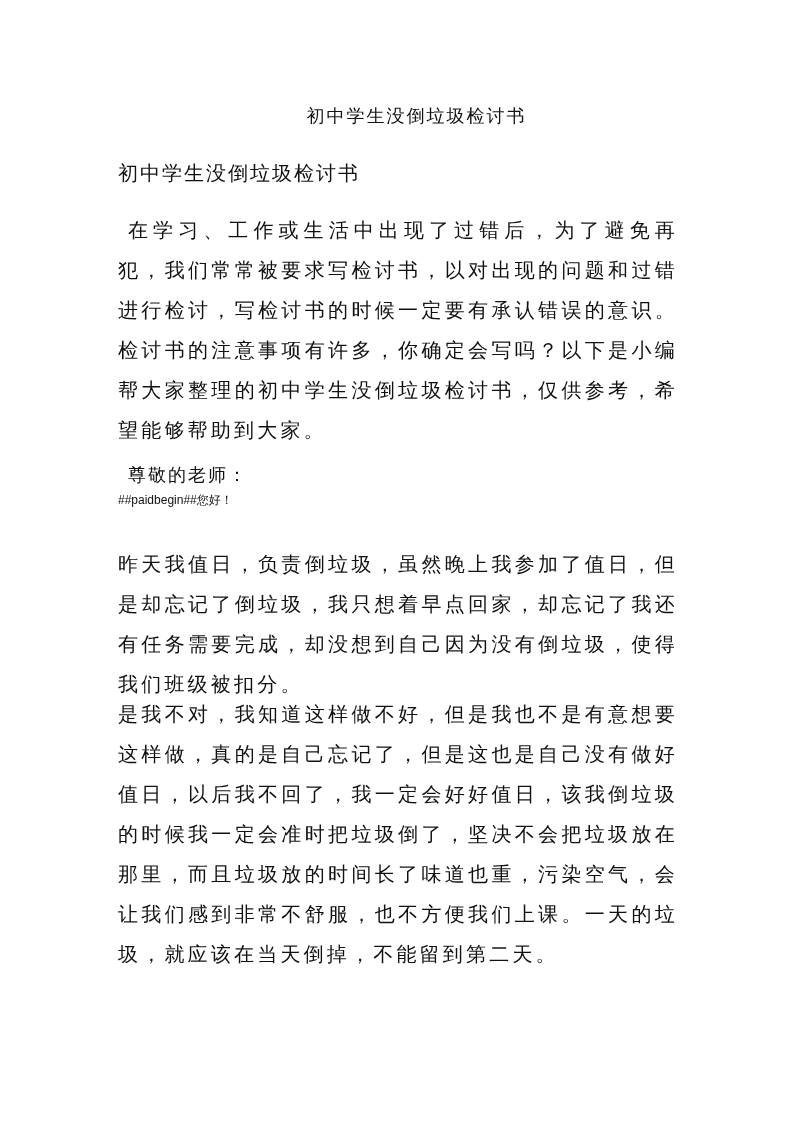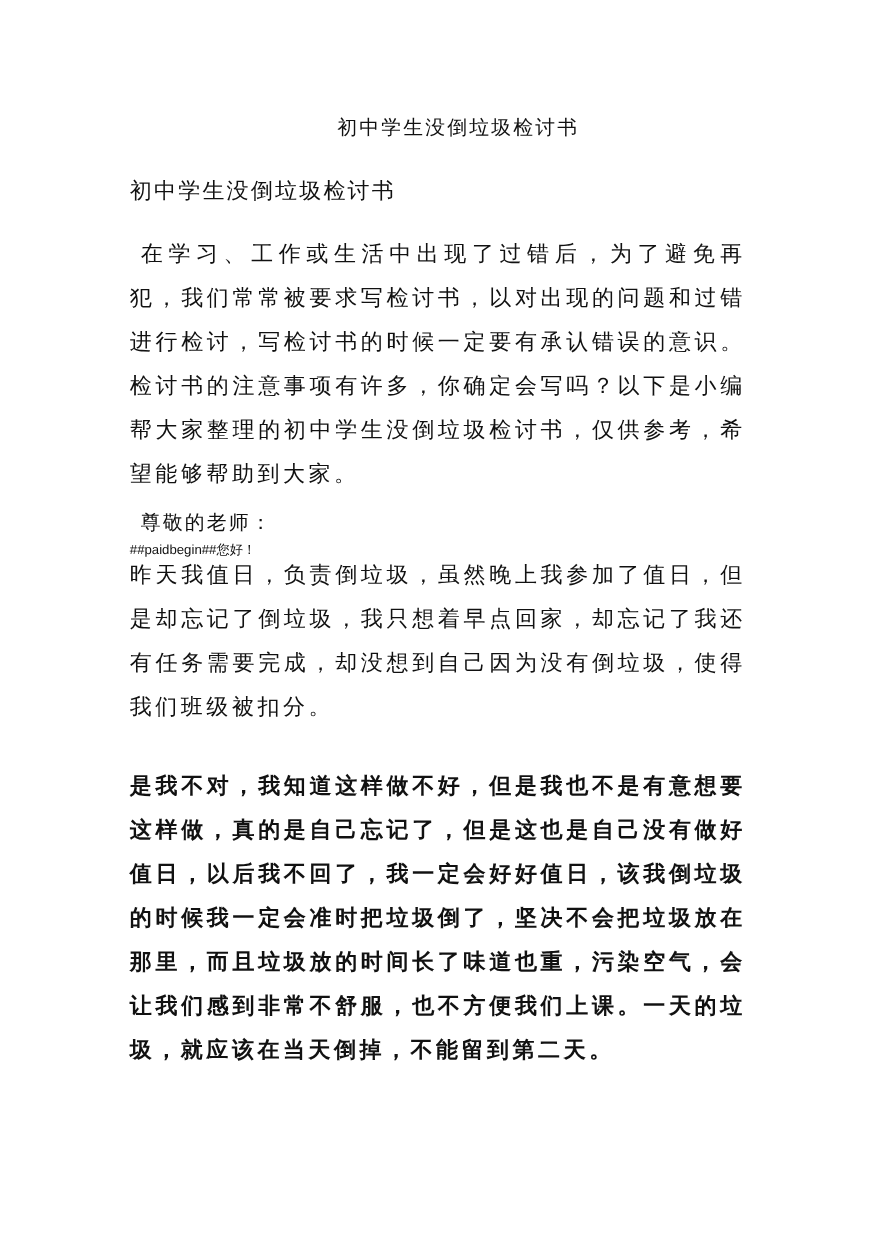--- a/index.html
+++ b/index.html
@@ -8,22 +8,22 @@
     .title { position:absolute; top:104px; left:0; width:100%; text-align:center;
       font-size:18px; letter-spacing:2px; left:20px; }
     .subtitle { position:absolute; top:160px; left:118px; font-size:20px; letter-spacing:2px; }
     .para { position:absolute; left:118px; width:560px; font-size:20px; line-height:40px;
       letter-spacing:3.2px; text-align:justify; }
     .p1 { top:210px; text-indent:10px; }
     .greeting { position:absolute; top:438px; left:128px; font-size:18px; letter-spacing:2px;margin-top:25px; }
     .paid { position:absolute; top:492px; left:118px; font-size:12px;
       font-family:"Liberation Sans",sans-serif; }
     .paid .cn { font-family:Liberation Serif, serif;text-align:right; }
-    .p2 { top:502px; }
-    .p3 { top:694px;font-weight:bold; }
+    .p2 { top:544px; }
+    .p3 { top:694px; }
   </style>
 </head>
 <body>
 
 <div>
   <div class="title">初中学生没倒垃圾检讨书</div>
   <div class="subtitle">初中学生没倒垃圾检讨书</div>
   <div class="para p1">在学习、工作或生活中出现了过错后，为了避免再犯，我们常常被要求写检讨书，以对出现的问题和过错进行检讨，写检讨书的时候一定要有承认错误的意识。检讨书的注意事项有许多，你确定会写吗？以下是小编帮大家整理的初中学生没倒垃圾检讨书，仅供参考，希望能够帮助到大家。</div>
   <div class="greeting">尊敬的老师：</div>
   <div class="paid">

